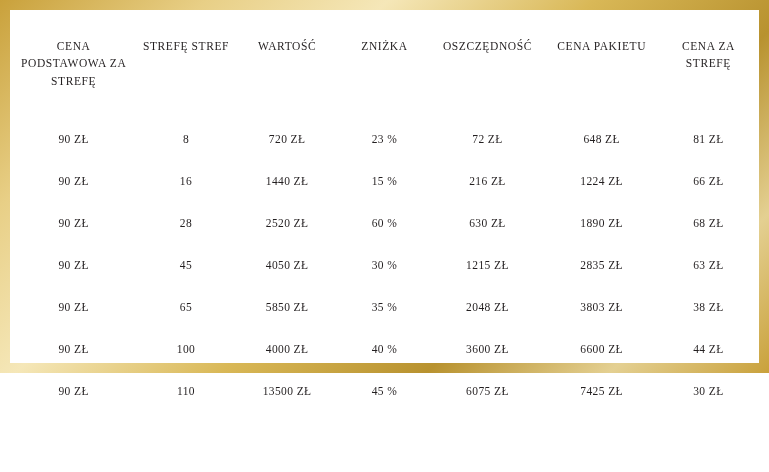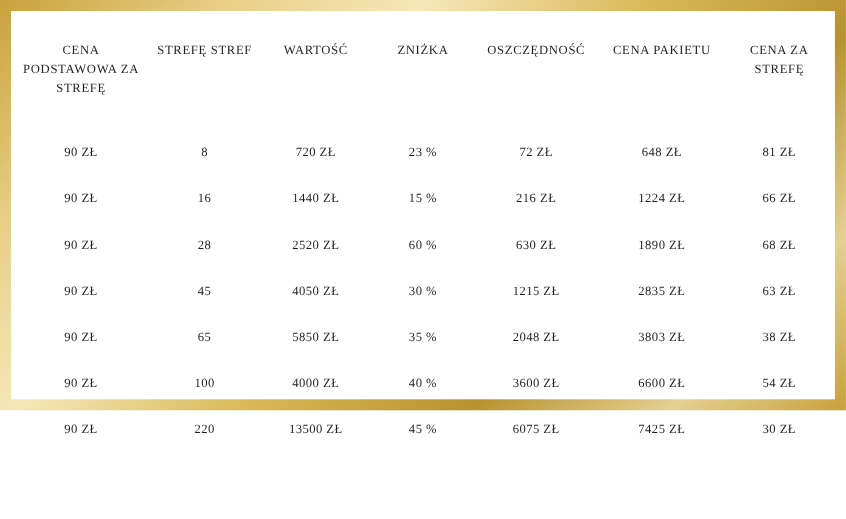--- a/index.html
+++ b/index.html
@@ -140,25 +140,25 @@
           <td>3803 ZŁ</td>
           <td>38 ZŁ</td>
         </tr>
         <tr>
           <td>90 ZŁ</td>
           <td>100</td>
           <td>4000 ZŁ</td>
           <td>40 %</td>
           <td>3600 ZŁ</td>
           <td>6600 ZŁ</td>
-          <td>54 ZŁ</td>
+          <td>44 ZŁ</td>
         </tr>
         <tr>
           <td>90 ZŁ</td>
-          <td>220</td>
+          <td>110</td>
           <td>13500 ZŁ</td>
           <td>45 %</td>
           <td>6075 ZŁ</td>
           <td>7425 ZŁ</td>
           <td>30 ZŁ</td>
         </tr>
       </tbody>
     </table>
   </div>
 </div>

